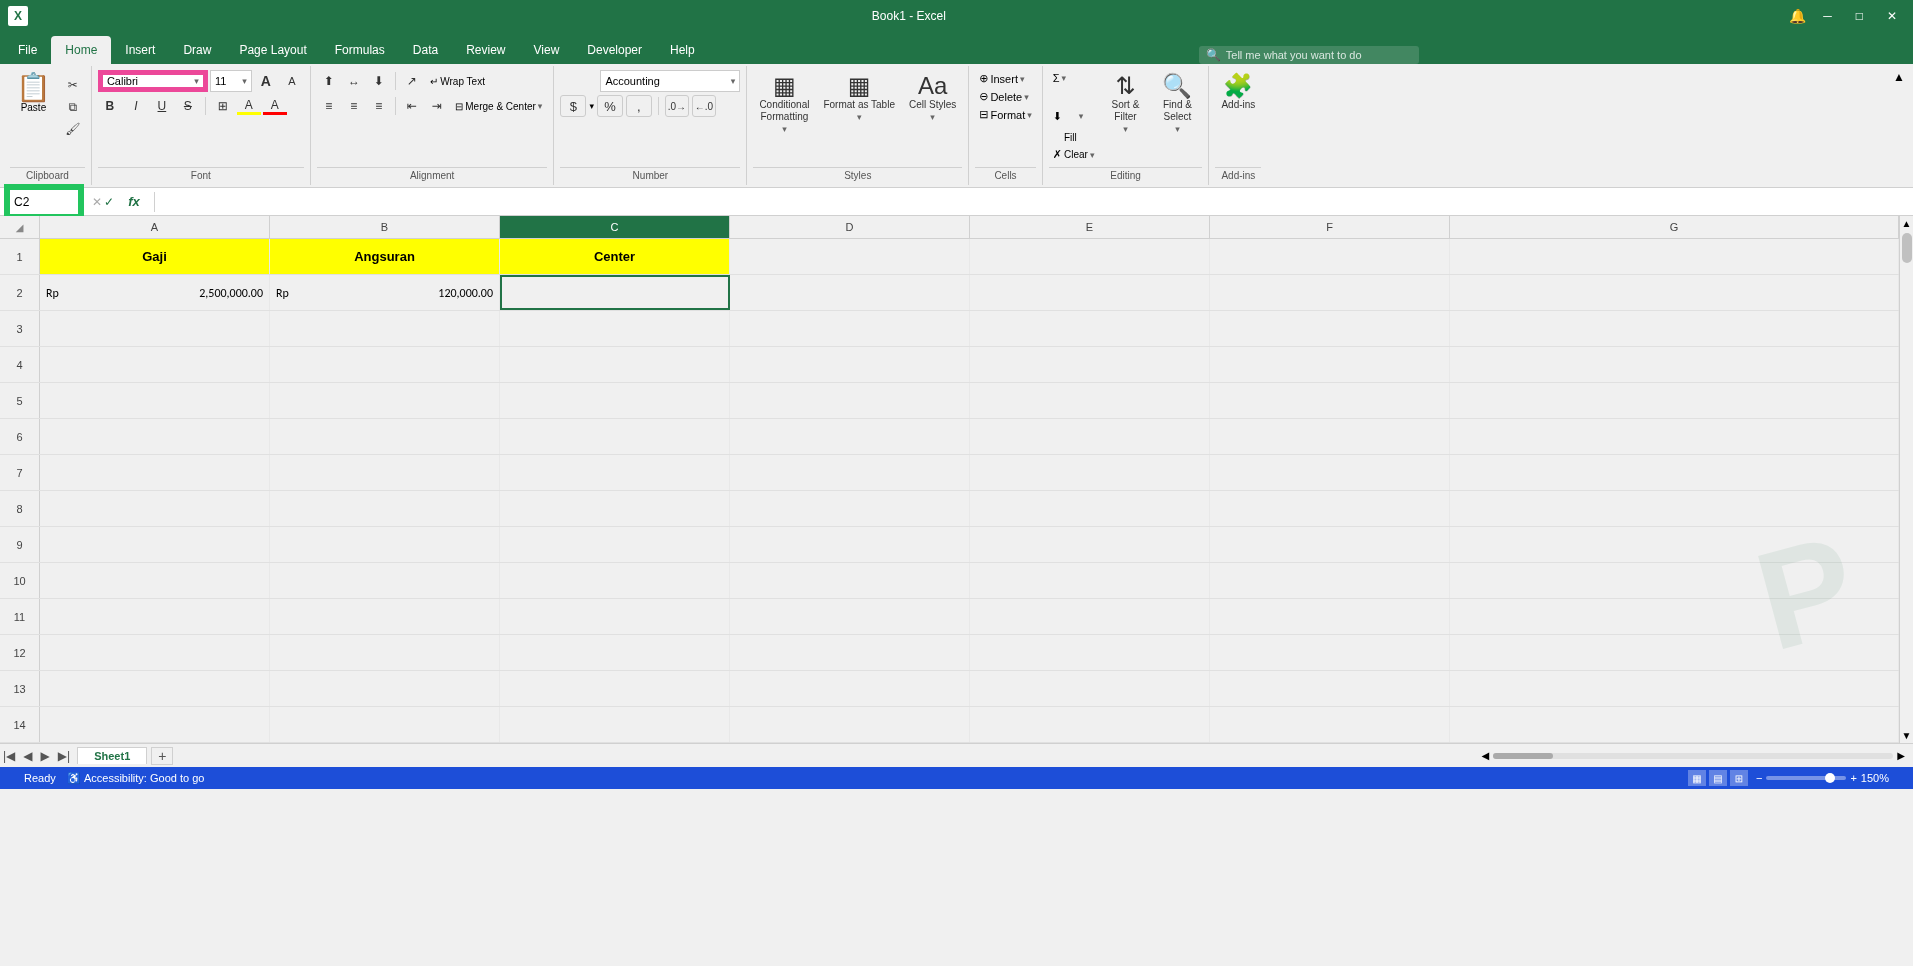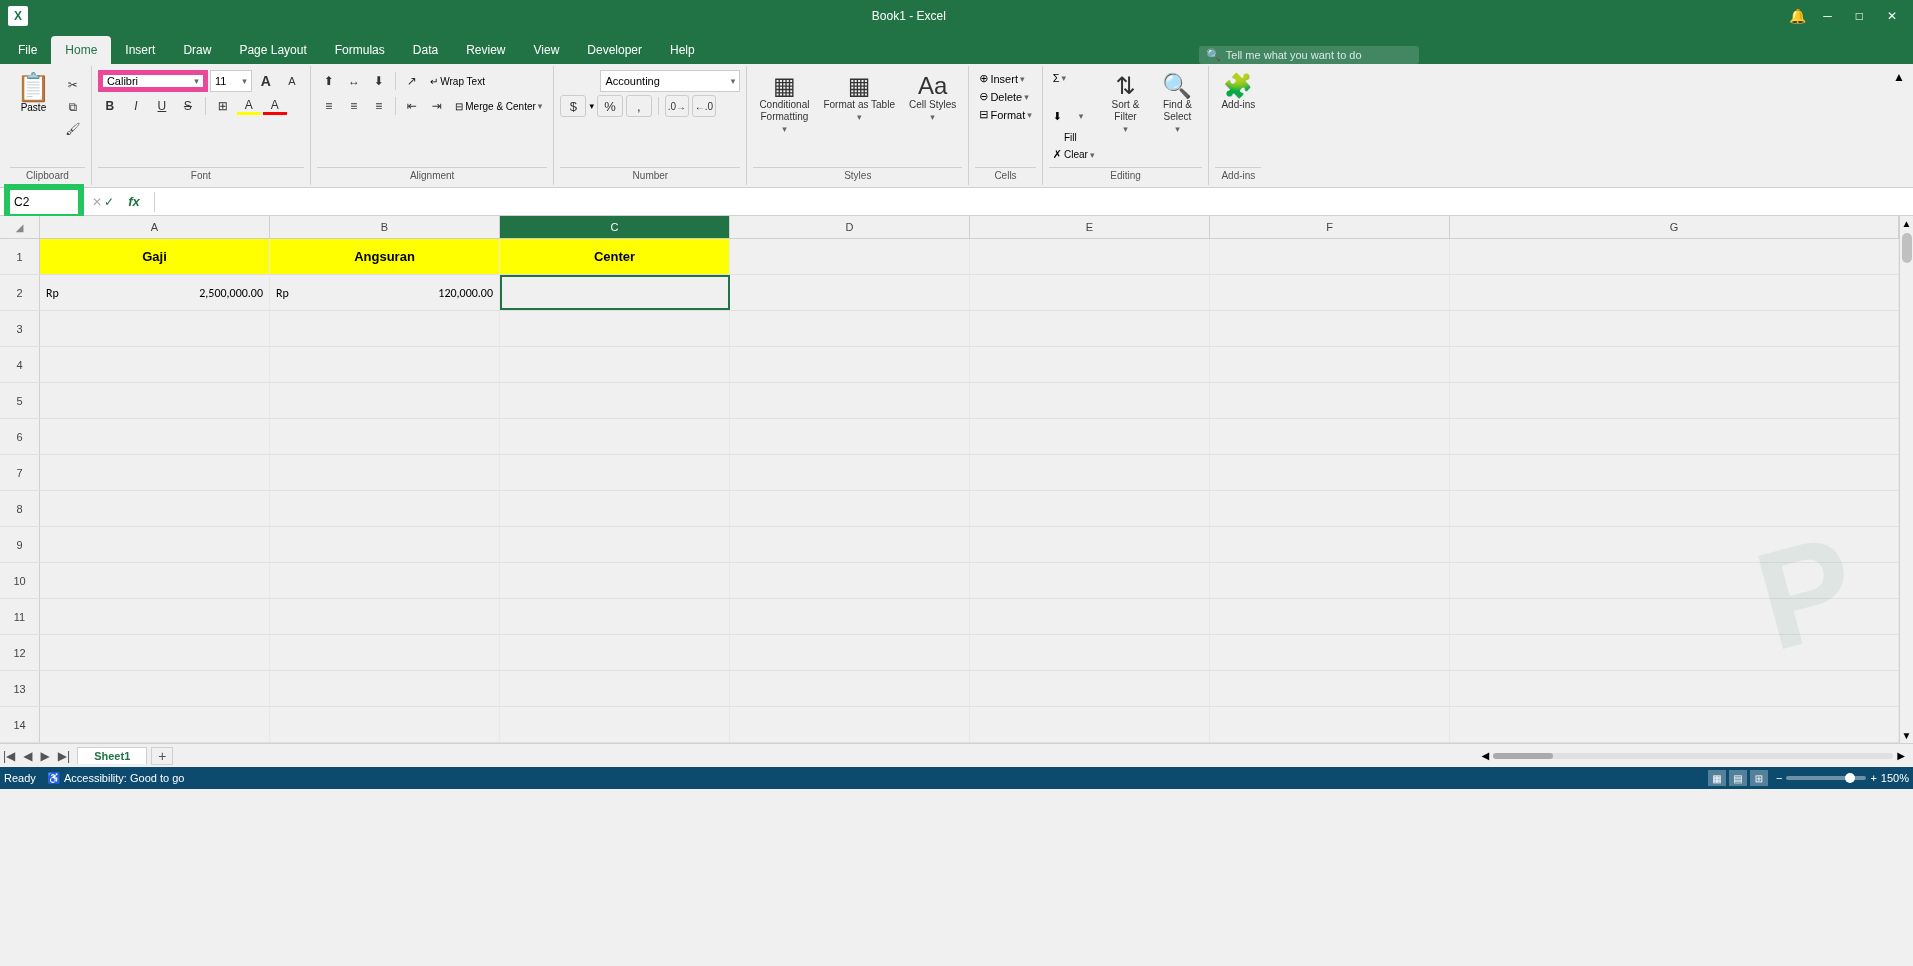--- a/index.html
+++ b/index.html
@@ -249,26 +249,26 @@
       color: #555;
       margin-left: 4px;
       border: 1px solid #d0d0d0;
       background: #f0f0f0;
     }
     .sheet-nav { display: flex; align-items: center; gap: 2px; margin-right: 4px; }
     .sheet-nav-btn { font-size: 12px; color: #555; cursor: pointer; padding: 0 3px; }
 
     
     .status-bar {
-      background: #0c4a6e;
+      background: #1d4ed8;
       color: white;
       height: 22px;
       display: flex;
       align-items: center;
-      padding: 0 4px;
+      padding: 0 24px;
       font-size: 11px;
       justify-content: space-between;
     }
     .status-right { display: flex; align-items: center; gap: 8px; }
     .view-icons { display: flex; gap: 3px; }
     .view-icon { width: 18px; height: 16px; background: rgba(255,255,255,0.3); display: flex; align-items: center; justify-content: center; font-size: 10px; cursor: pointer; }
     .zoom-bar { display: flex; align-items: center; gap: 4px; }
     .zoom-slider { width: 80px; height: 4px; background: rgba(255,255,255,0.4); border-radius: 2px; position: relative; cursor: pointer; }
     .zoom-slider-thumb { width: 10px; height: 10px; background: white; border-radius: 50%; position: absolute; top: -3px; left: 73%; cursor: pointer; }
 

